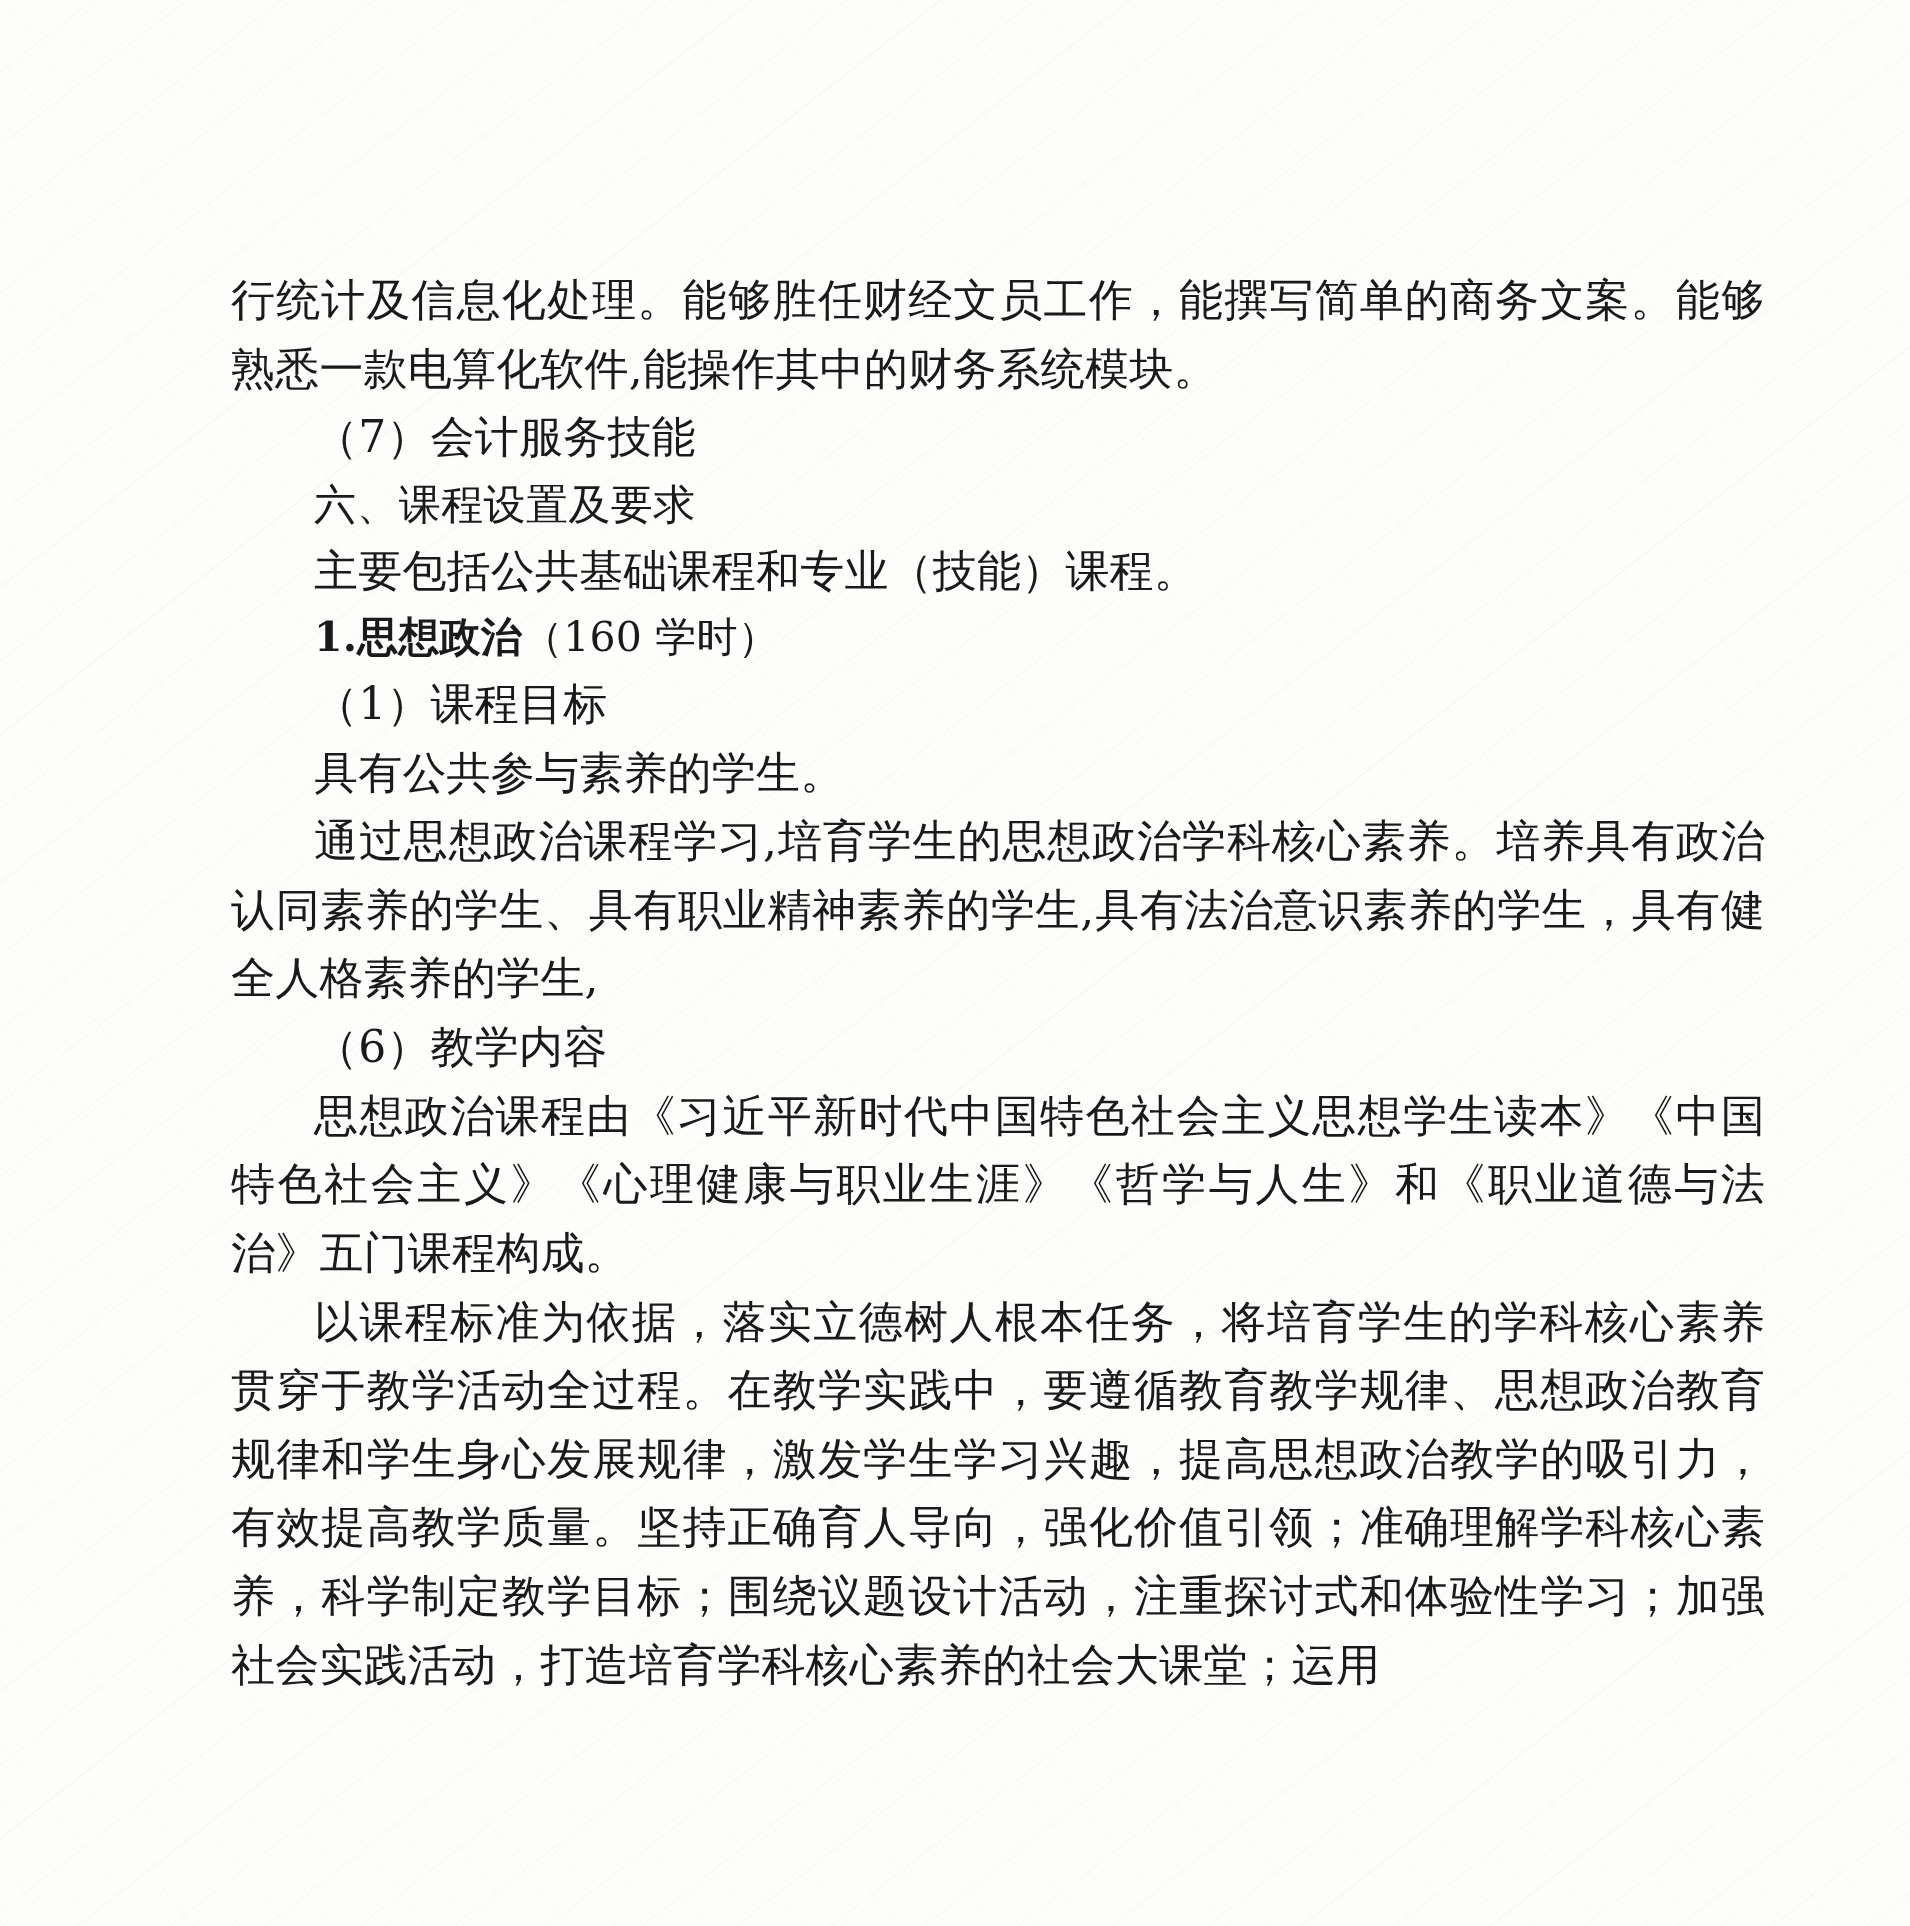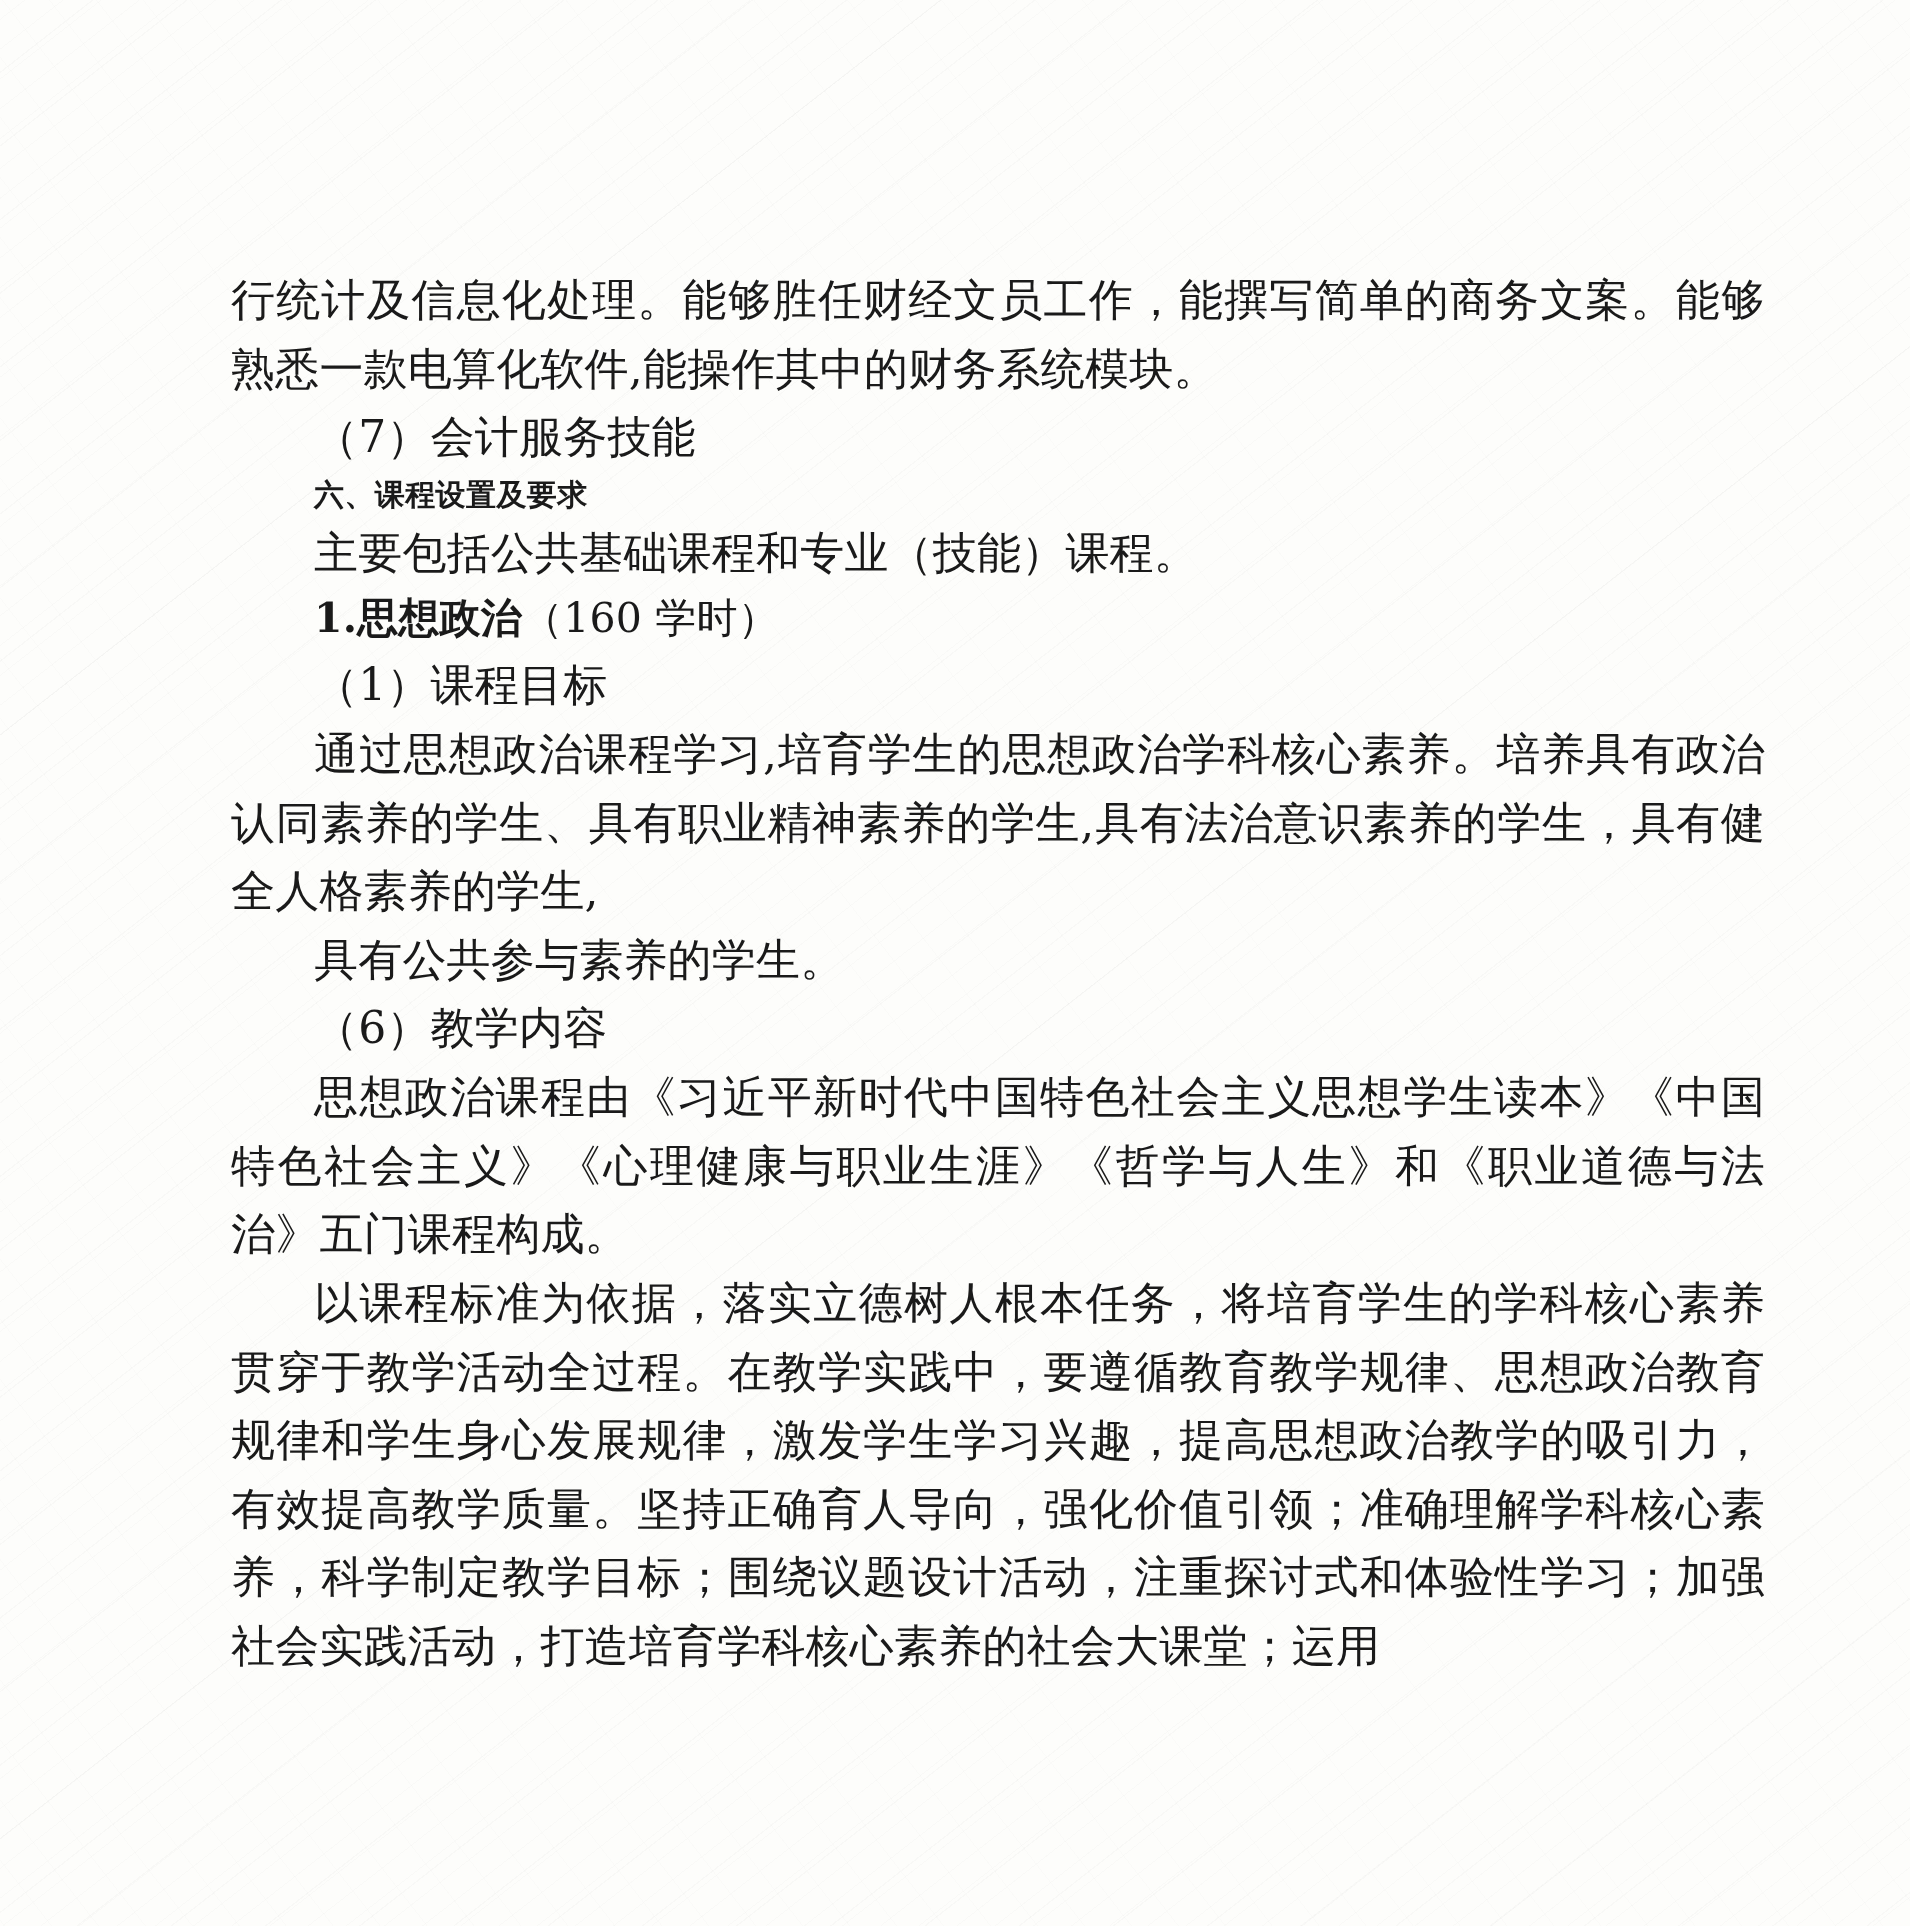--- a/index.html
+++ b/index.html
@@ -68,22 +68,22 @@
     line-height: 1.56;
     letter-spacing: 0.2px;
     text-align: justify;
     text-justify: inter-ideograph;
   }
   p.indent {
     text-indent: 83px;
   }
   p.heading {
     text-indent: 83px;
-    font-weight: bold;
-    font-size: 30px;
+    font-weight: normal;
+    font-size: 42px;
     letter-spacing: 0.4px;
   }
   p.subheading {
     text-indent: 83px;
     font-size: 41px;
   }
   p.subheading .bold {
     font-weight: bold;
   }
 </style>
@@ -102,23 +102,23 @@
 
     <p class="indent">主要包括公共基础课程和专业（技能）课程。</p>
 
 
     <p class="subheading">
       <span class="bold">1.思想政治</span><span>（160 学时）</span>
     </p>
 
     <p class="indent">（1）课程目标</p>
 
+    <p class="indent">具有公共参与素养的学生。</p>
+
     <p class="indent">通过思想政治课程学习,培育学生的思想政治学科核心素养。培养具有政治认同素养的学生、具有职业精神素养的学生,具有法治意识素养的学生，具有健全人格素养的学生,</p>
-
-    <p class="indent">具有公共参与素养的学生。</p>
 
     <p class="indent">（6）教学内容</p>
 
     <p class="indent">思想政治课程由《习近平新时代中国特色社会主义思想学生读本》《中国特色社会主义》《心理健康与职业生涯》《哲学与人生》和《职业道德与法治》五门课程构成。</p>
 
 
     <p class="indent">以课程标准为依据，落实立德树人根本任务，将培育学生的学科核心素养贯穿于教学活动全过程。在教学实践中，要遵循教育教学规律、思想政治教育规律和学生身心发展规律，激发学生学习兴趣，提高思想政治教学的吸引力，有效提高教学质量。坚持正确育人导向，强化价值引领；准确理解学科核心素养，科学制定教学目标；围绕议题设计活动，注重探讨式和体验性学习；加强社会实践活动，打造培育学科核心素养的社会大课堂；运用</p>
 
   </div>
 

